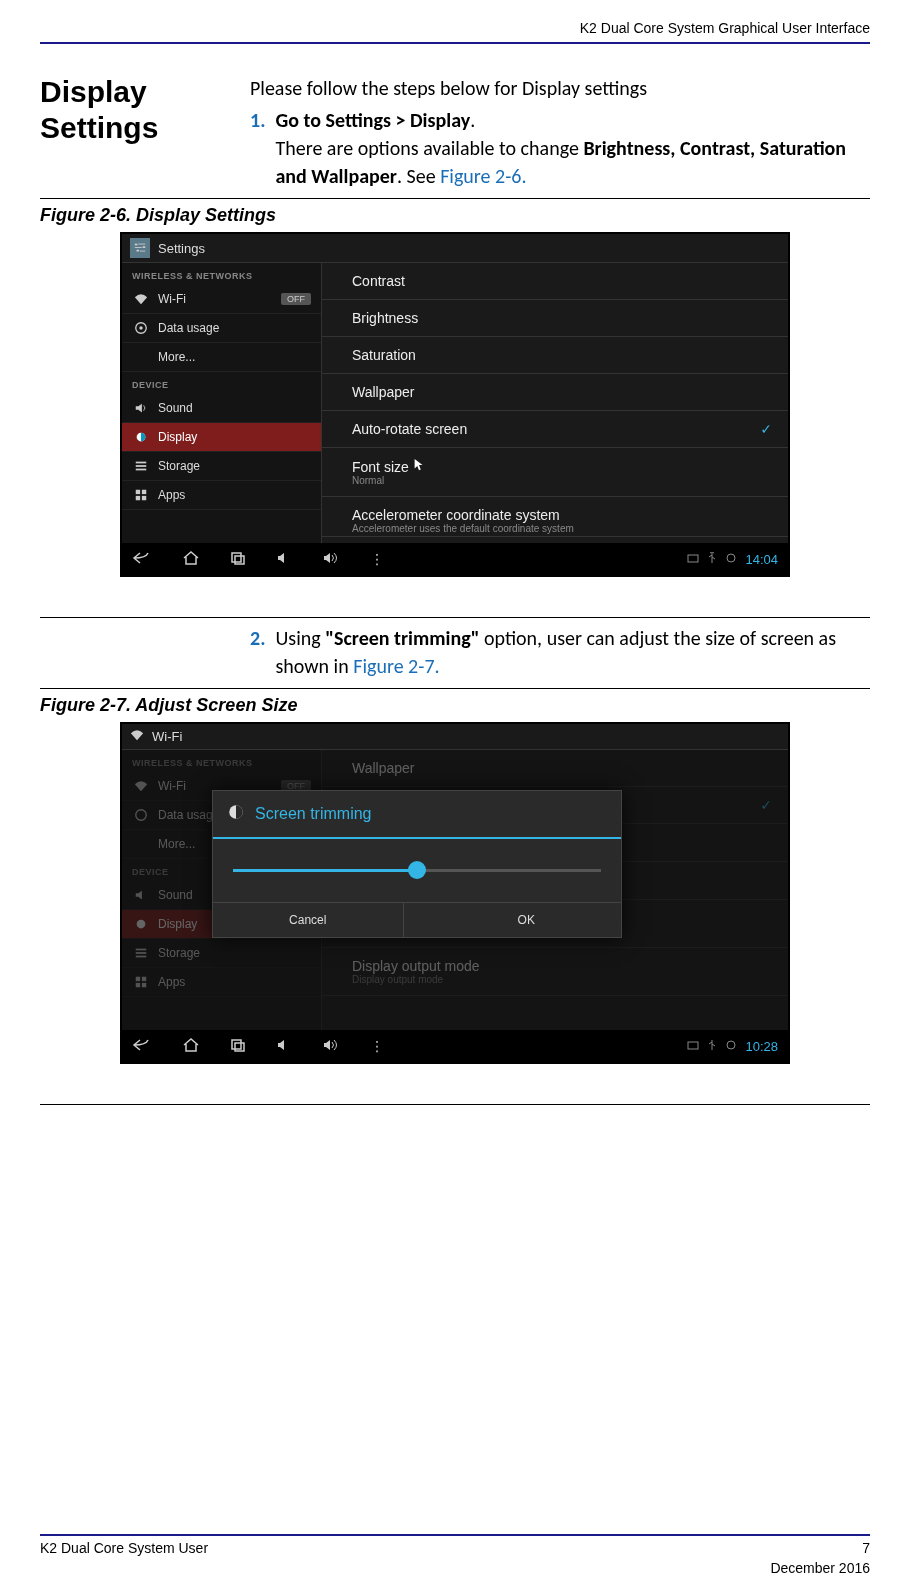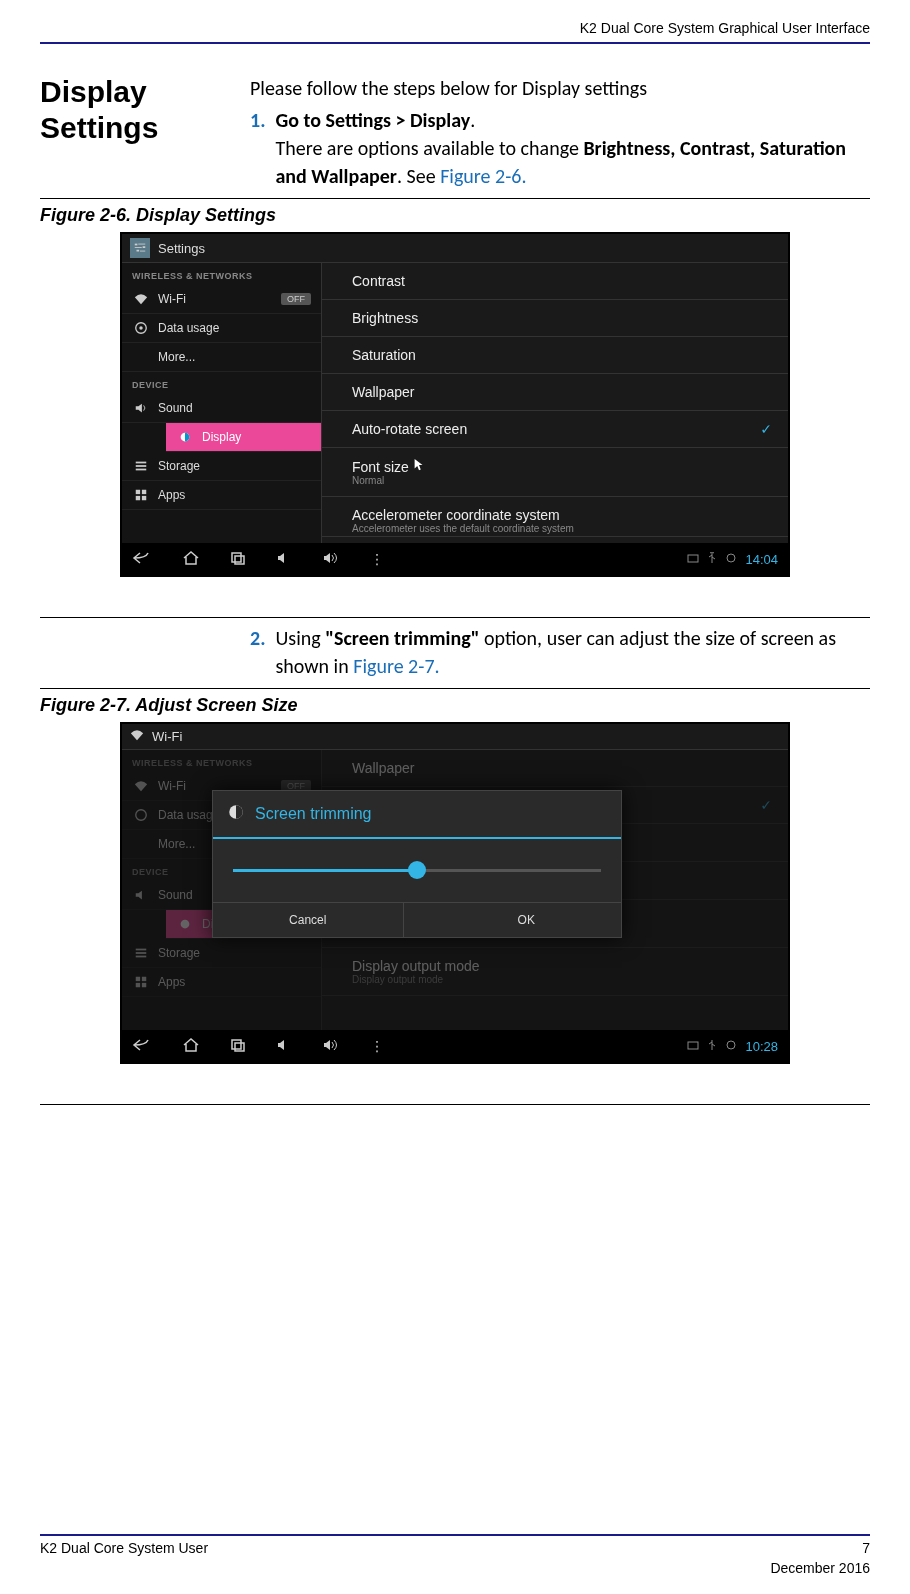--- a/index.html
+++ b/index.html
@@ -26,21 +26,21 @@
   .link { color: #1a6eb8; }
   .hr-thin { border: none; border-top: 1px solid #000; margin: 8px 0 6px 0; }
   .fig-caption { font-style: italic; font-weight: bold; font-size: 18px; font-family: Arial; }
   .screenshot { width: 670px; margin: 6px auto 0 auto; background: #000; border: 2px solid #000; font-family: Liberation Sans, sans-serif; }
   .ss-titlebar { display: flex; align-items: center; background: #1a1a1a; padding: 4px 8px; font-size: 13px; color: #ddd; border-bottom: 1px solid #333; }
   .ss-icon-settings { width: 20px; height: 20px; background: #5a7a8a; margin-right: 8px; display: flex; align-items: center; justify-content: center; }
   .ss-body { display: flex; height: 280px; background: #111; }
   .ss-side { width: 200px; background: #141414; border-right: 1px solid #333; font-size: 12px; color: #ccc; }
   .ss-side-hdr { font-size: 9px; color: #888; padding: 8px 10px 4px 10px; letter-spacing: 0.5px; font-weight: bold; }
   .ss-side-item { display: flex; align-items: center; padding: 7px 10px; border-bottom: 1px solid #222; color: #ddd; }
-  .ss-side-item.sel { background: #ec4899; color: #fff; margin-left: 44px; }
+  .ss-side-item.sel { background: #7f1d1d; color: #fff; }
   .ss-side-item .ic { width: 18px; margin-right: 8px; display:flex; align-items:center; justify-content:center; }
   .ss-toggle { margin-left: auto; font-size: 9px; background: #555; padding: 1px 6px; border-radius: 2px; color:#ccc;}
   .ss-main { flex: 1; background: #1a1a1a; font-size: 14px; color: #eee; }
   .ss-main-item { padding: 10px 16px 10px 30px; border-bottom: 1px solid #333; position: relative; }
   .ss-main-item .sub { font-size: 10px; color: #888; }
   .ss-check { position: absolute; right: 16px; top: 10px; color: #33b5e5; }
   .ss-navbar { display: flex; align-items: center; background: #000; height: 32px; padding: 0 10px; color: #ccc; font-size: 14px; }
   .ss-nav-ic { margin-right: 30px; }
   .ss-nav-right { margin-left: auto; display: flex; gap: 8px; font-size: 11px; }
   .ss-time { color: #33b5e5; font-size: 13px; }

